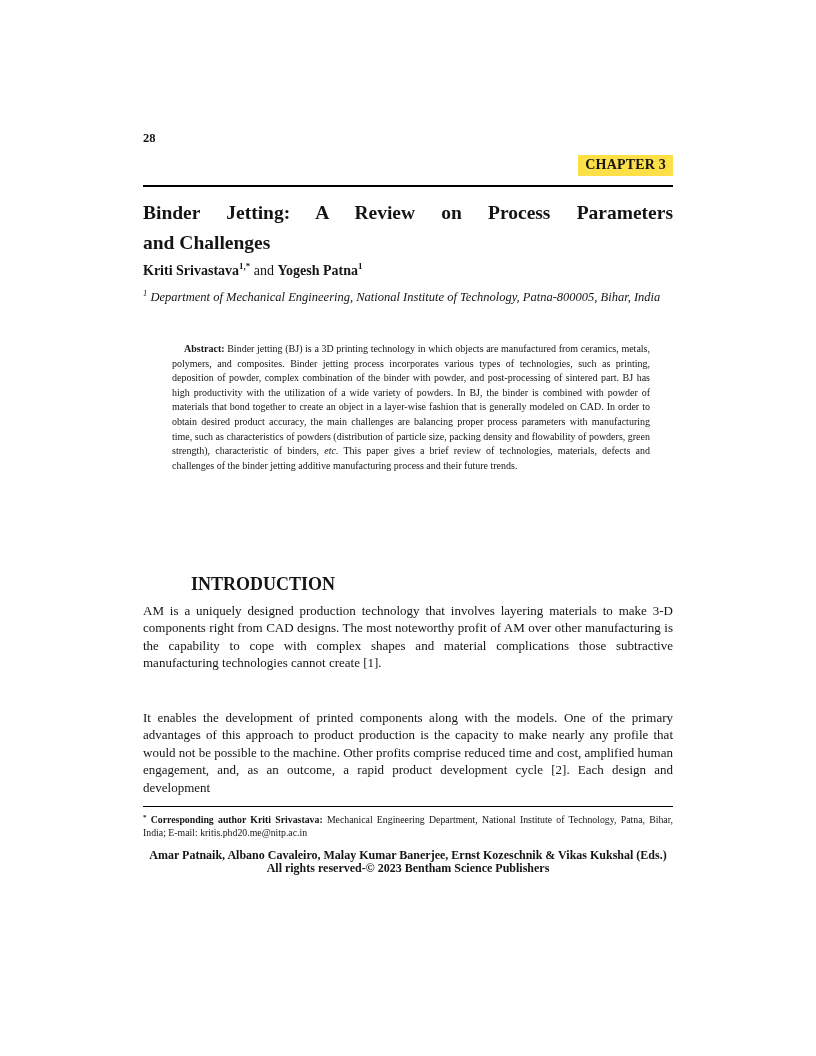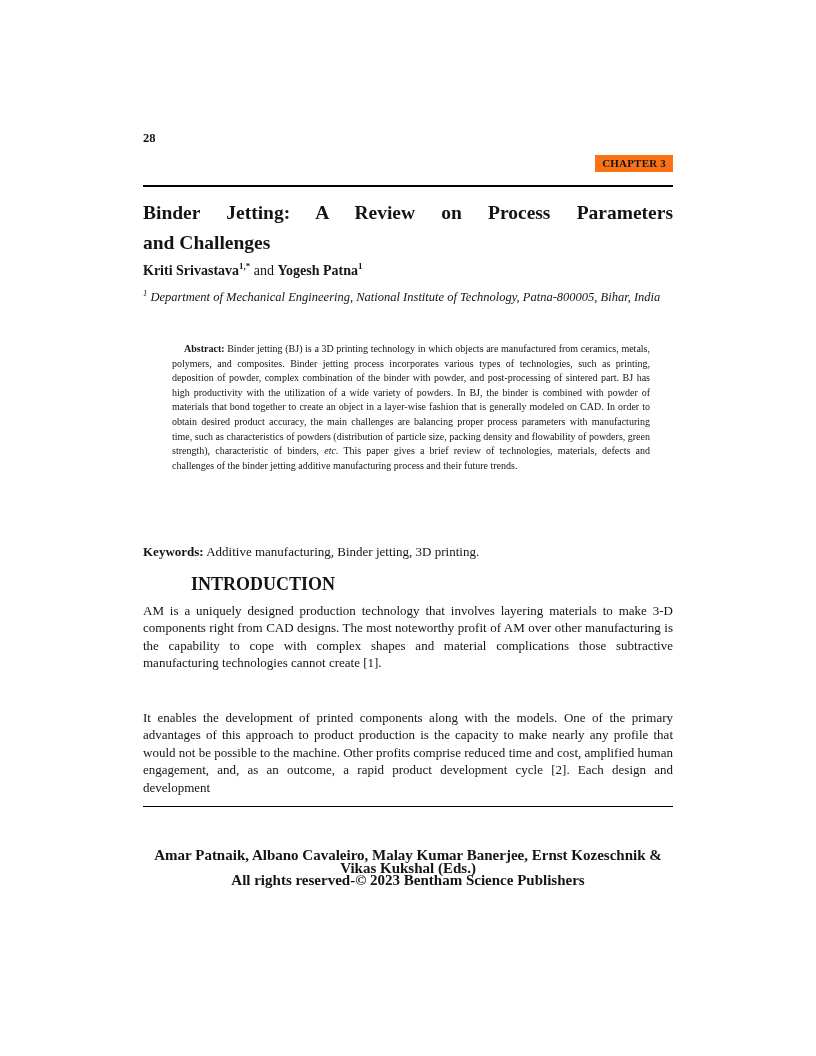--- a/index.html
+++ b/index.html
@@ -20,22 +20,22 @@
   .header-row { top: 131px; height: 18px; font-size: 12.5px; font-weight: bold; }
   .page-number { position: absolute; left: 0; top: 0; }
   .running-title { display: block; text-align: center; }
   .running-title .jt { font-style: italic; }
 
   
   .chapter-badge {
     position: absolute;
     right: 143px;
     top: 155px;
-    background: #f97316;
-    font-size: 11px;
+    background: #fde047;
+    font-size: 14px;
     font-weight: bold;
     padding: 2px 7px 3px 7px;
     letter-spacing: 0.2px;
   }
   .header-rule { top: 185px; border-top: 2px solid #000; }
 
   
   .article-title { top: 198px; font-size: 19.5px; font-weight: bold; line-height: 30px; }
   .title-line-1 { display: block; text-align: justify; text-align-last: justify; }
   .title-line-2 { display: block; }
@@ -64,21 +64,21 @@
   .para-1 { top: 602px; }
   .para-2 { top: 709px; }
 
   
   .footnote-rule { top: 806px; border-top: 1.5px solid #000; }
   .footnote { top: 811px; font-size: 9.8px; line-height: 12.3px; text-align: justify; }
   .footnote .lbl { font-weight: bold; }
   .footnote sup { font-size: 7px; font-weight: bold; }
 
   
-  .footer { top: 849px; font-size: 15px; font-weight: bold; line-height: 12.6px; text-align: center; }
+  .footer { top: 849px; font-size: 12px; font-weight: bold; line-height: 12.6px; text-align: center; }
   .footer span { display: block; }
 </style>
 </head>
 <body>
 
 <div class="page">
 
   <div class="abs content header-row">
     <span class="page-number">28</span>
   </div>
@@ -96,28 +96,28 @@
   </div>
 
   <div class="abs content affiliation">
     <sup>1</sup><span> Department of Mechanical Engineering, National Institute of Technology, Patna-800005, Bihar, India</span>
   </div>
 
   <p class="abs abstract" style="margin:0;">
     <span class="lbl">Abstract:</span><span> Binder jetting (BJ) is a 3D printing technology in which objects are manufactured from ceramics, metals, polymers, and composites. Binder jetting process incorporates various types of technologies, such as printing, deposition of powder, complex combination of the binder with powder, and post-processing of sintered part. BJ has high productivity with the utilization of a wide variety of powders. In BJ, the binder is combined with powder of materials that bond together to create an object in a layer-wise fashion that is generally modeled on CAD. In order to obtain desired product accuracy, the main challenges are balancing proper process parameters with manufacturing time, such as characteristics of powders (distribution of particle size, packing density and flowability of powders, green strength), characteristic of binders, </span><span class="it">etc.</span><span> This paper gives a brief review of technologies, materials, defects and challenges of the binder jetting additive manufacturing process and their future trends.</span>
   </p>
 
-  <div class="abs content keywords">
-    <span class="lbl">Keywords:</span><span> Additive manufacturing, Binder jetting, 3D printing.</span>
-  </div>
 
   <div class="abs content section-heading">INTRODUCTION</div>
   <p class="abs content body-para para-1" style="margin:0;">AM is a uniquely designed production technology that involves layering materials to make 3-D components right from CAD designs. The most noteworthy profit of AM over other manufacturing is the capability to cope with complex shapes and material complications those subtractive manufacturing technologies cannot create [1].</p>
   <p class="abs content body-para para-2" style="margin:0;">It enables the development of printed components along with the models. One of the primary advantages of this approach to product production is the capacity to make nearly any profile that would not be possible to the machine. Other profits comprise reduced time and cost, amplified human engagement, and, as an outcome, a rapid product development cycle [2]. Each design and development</p>
 
   <div class="abs content footnote-rule"></div>
+  <div class="abs content footnote">
+    <sup>*</sup><span class="lbl"> Corresponding author Kriti Srivastava:</span><span> Mechanical Engineering Department, National Institute of Technology, Patna, Bihar, India; E-mail: kritis.phd20.me@nitp.ac.in</span>
+  </div>
 
   <div class="abs content footer">
     <span>Amar Patnaik, Albano Cavaleiro, Malay Kumar Banerjee, Ernst Kozeschnik &amp; Vikas Kukshal (Eds.)</span>
     <span>All rights reserved-© 2023 Bentham Science Publishers</span>
   </div>
 
 </div>
 
 </body></html>

